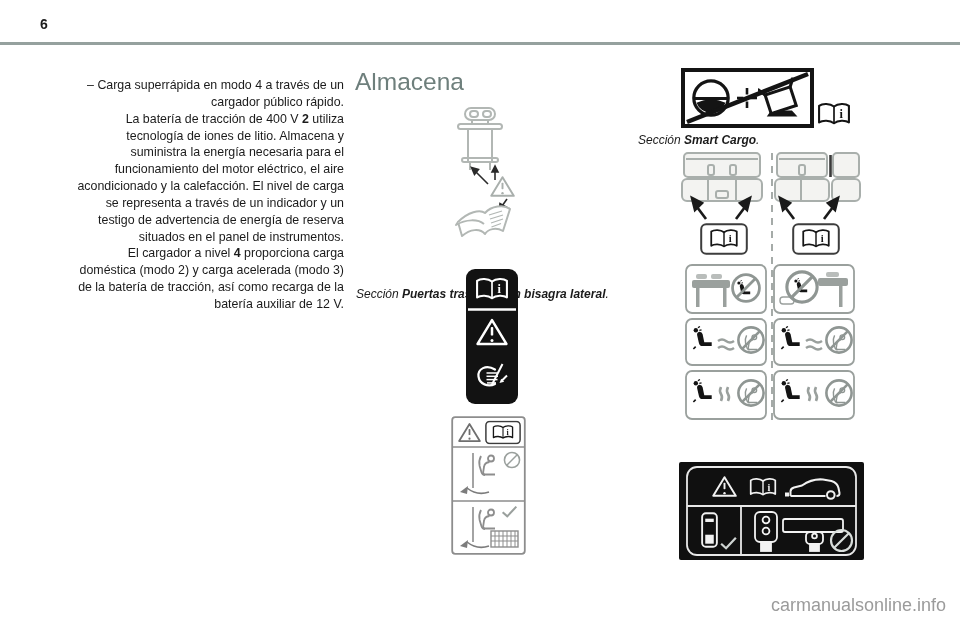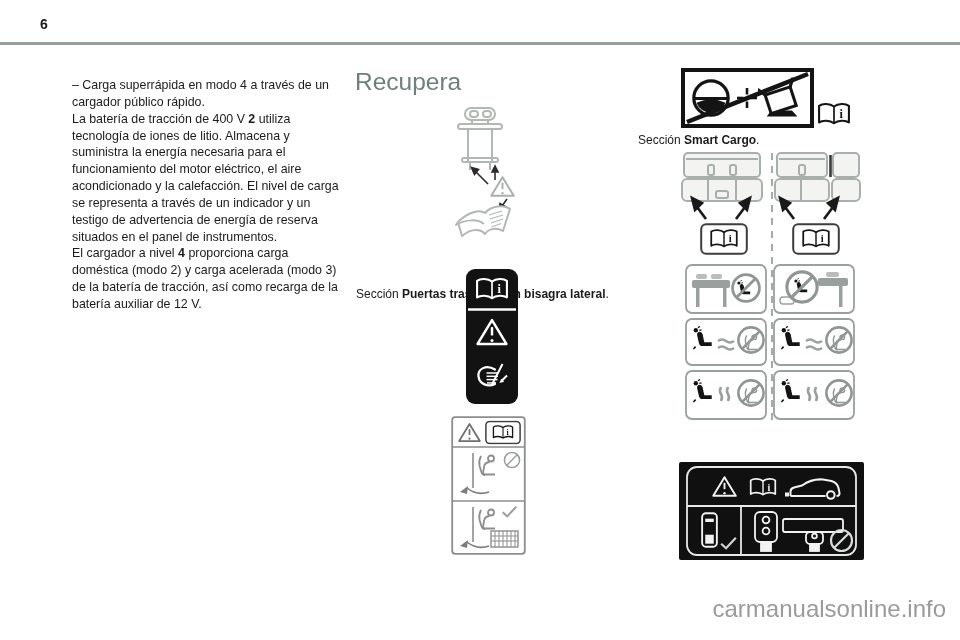--- a/index.html
+++ b/index.html
@@ -2,31 +2,31 @@
 <html><head>
 <meta charset="utf-8">
 <style>
   html,body{margin:0;padding:0;background:#ffffff;}
   .page{position:relative;width:960px;height:640px;background:#fff;
         font-family:"Liberation Sans", sans-serif;color:#1b1b1b;overflow:hidden;}
   .pagenum{position:absolute;left:40px;top:16px;font-size:14px;font-weight:bold;}
   .rule{position:absolute;left:0;right:0;top:42px;height:3px;background:#95a19e;}
   .col-left{position:absolute;left:72px;top:77px;width:272px;
             font-size:12.4px;line-height:16.85px;}
-  .col-left p{margin:0;}
+  .col-left p{margin:0;text-align:right;}
   .b{font-weight:bold;}
   .heading{position:absolute;left:355px;top:68px;margin:0;font-weight:400;
            font-size:24.5px;color:#6e7f7c;}
-  .caption{position:absolute;font-size:12px;line-height:15.2px;color:#1b1b1b;}
+  .caption{position:absolute;font-size:12px;line-height:15.2px;color:#1b1b1b;font-style:italic;}
   .cap-rear{left:356px;top:247px;white-space:nowrap;margin-top:40px;}
   .cap-smart{left:638px;top:133px;white-space:nowrap;}
   .cap-seats{left:638px;top:426px;width:298px;}
   .cap-table{left:638px;top:564px;white-space:nowrap;}
   .abs{position:absolute;}
-  .watermark{position:absolute;right:14px;top:595px;font-size:24px;color:#9b9b9b;}
+  .watermark{position:absolute;right:14px;top:595px;font-size:18px;color:#9b9b9b;}
   svg{display:block;}
 </style>
 </head>
 <body>
 
 <svg width="0" height="0" style="position:absolute" aria-hidden="true">
   <defs>
     <symbol id="book" viewBox="0 0 36 26">
       <path d="M18 4.6 C13.8 1.2 5.8 1.2 2.2 3.8 L2.2 21.4 C5.8 18.8 13.8 18.8 18 22.2 C22.2 18.8 30.2 18.8 33.8 21.4 L33.8 3.8 C30.2 1.2 22.2 1.2 18 4.6 Z" fill="none" stroke="currentColor" stroke-width="2.2" stroke-linejoin="round"></path>
       <line x1="18" y1="4.6" x2="18" y2="22.2" stroke="currentColor" stroke-width="1.8"></line>
@@ -102,21 +102,21 @@
 
   <div class="pagenum">6</div>
   <div class="rule"></div>
 
   <div class="col-left">
       <p><span>– Carga superrápida en modo 4 a través de un cargador público rápido.</span></p>
       <p><span>La batería de tracción de 400 V </span><span class="b">2</span><span> utiliza tecnología de iones de litio. Almacena y suministra la energía necesaria para el funcionamiento del motor eléctrico, el aire acondicionado y la calefacción. El nivel de carga se representa a través de un indicador y un testigo de advertencia de energía de reserva situados en el panel de instrumentos.</span></p>
       <p><span>El cargador a nivel </span><span class="b">4</span><span> proporciona carga doméstica (modo 2) y carga acelerada (modo 3) de la batería de tracción, así como recarga de la batería auxiliar de 12 V.</span></p>
     </div>
 
-  <h1 class="heading">Recupera</h1>
+  <h1 class="heading">Almacena</h1>
 
   <svg class="abs" style="left:428px;top:100px" width="132" height="144" viewBox="0 0 132 144">
     <g stroke="#b2b7b4" stroke-width="2" fill="none">
       <rect x="37" y="8" width="30" height="12" rx="6"></rect>
       <rect x="42" y="11" width="8" height="6" rx="3"></rect>
       <rect x="55" y="11" width="8" height="6" rx="3"></rect>
       <line x1="44" y1="20" x2="44" y2="24"></line>
         <line x1="60" y1="20" x2="60" y2="24"></line>
       <rect x="30" y="24" width="44" height="5" rx="2.5"></rect>
       <line x1="40" y1="29" x2="40" y2="62"></line>

